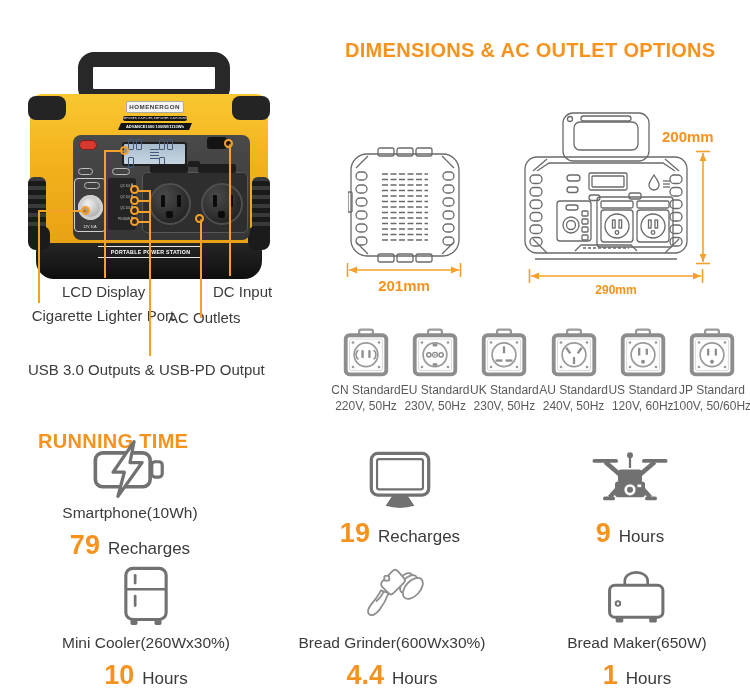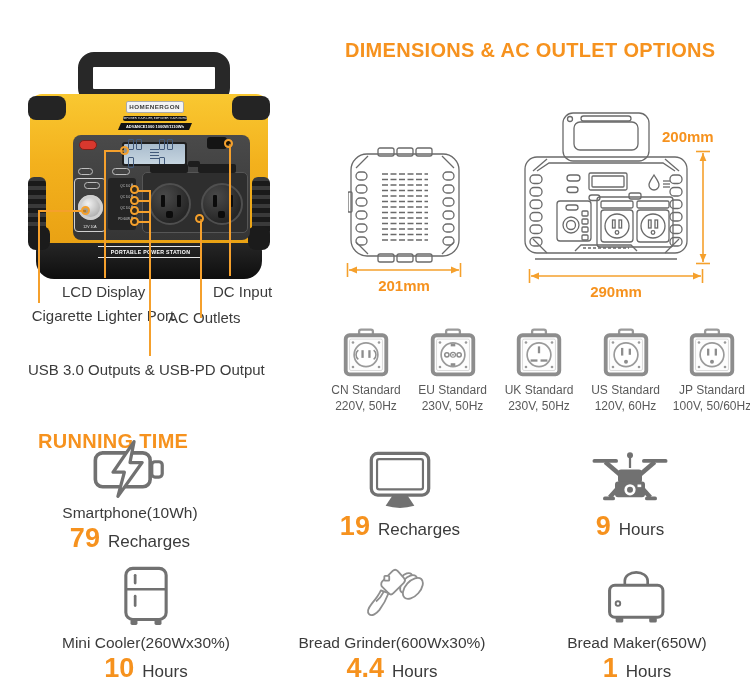--- a/index.html
+++ b/index.html
@@ -58,21 +58,21 @@
   .dim-svg polygon{fill:#F5A02C;}
   .dim-label{position:absolute;font-size:15px;font-weight:bold;color:#F6921E;text-align:center;}
   
   .std-row{position:absolute;left:334px;top:328px;width:410px;display:flex;justify-content:space-between;}
   .std{width:64px;display:flex;flex-direction:column;align-items:center;}
   .std .lbl{margin-top:5px;font-size:12px;color:#5a5a5a;line-height:1.35;text-align:center;white-space:nowrap;}
   
   .rt-cell{position:absolute;width:240px;display:flex;flex-direction:column;align-items:center;}
   .rt-icon{height:62px;display:flex;align-items:flex-end;justify-content:center;}
   .rt-label{margin-top:6px;font-size:15.5px;color:#3b3b3b;}
-  .rt-val{margin-top:1px;display:flex;align-items:baseline;}
+  .rt-val{margin-top:8px;display:flex;align-items:baseline;}
   .rt-val .v{font-size:27px;font-weight:bold;color:#F6921E;}
   .rt-val .u{font-size:17px;color:#3b3b3b;margin-left:8px;}
 </style>
 </head>
 <body>
 
 <div class="page">
 
   <div class="dv handle"></div>
   <div class="dv body-y"></div>
@@ -312,21 +312,21 @@
       <polygon points="7,112 3.6,104 10.4,104"></polygon>
   </svg>
 
   <svg class="abs dim-svg" style="left:528px;top:269px;" width="176" height="14" viewBox="0 0 176 14">
     <line x1="1.5" y1="0" x2="1.5" y2="14"></line>
       <line x1="174.5" y1="0" x2="174.5" y2="14"></line>
     <line x1="3" y1="7" x2="173" y2="7"></line>
     <polygon points="3,7 11,3.6 11,10.4"></polygon>
       <polygon points="173,7 165,3.6 165,10.4"></polygon>
   </svg>
-  <div class="dim-label" style="left:528px;top:283px;width:176px;font-size:15px;">290mm</div>
+  <div class="dim-label" style="left:528px;top:283px;width:176px;font-size:12px;">290mm</div>
 
   <div class="std-row">
 
     <div class="std">
       <svg width="46" height="49" viewBox="0 0 60 64">
         <path d="M21,10 V4.5 a2.5,2.5 0 0 1 2.5,-2.5 h13 a2.5,2.5 0 0 1 2.5,2.5 V10" fill="#fff" stroke="#9a9a9a" stroke-width="3"></path>
         <rect x="3.5" y="9.5" width="53" height="51" rx="5" fill="#fdfdfd" stroke="#8d8d8d" stroke-width="5"></rect>
         <rect x="8.5" y="14.5" width="43" height="41" rx="2" fill="none" stroke="#cfcfcf" stroke-width="1"></rect>
         <circle cx="13" cy="19" r="1.7" fill="#9a9a9a"></circle>
           <circle cx="47" cy="19" r="1.7" fill="#9a9a9a"></circle>
@@ -380,20 +380,39 @@
         <rect x="28.5" y="24" width="3" height="9" fill="#8d8d8d"></rect>
         <rect x="19" y="41" width="9" height="3" fill="#8d8d8d"></rect>
           <rect x="32" y="41" width="9" height="3" fill="#8d8d8d"></rect>
       </svg>
       <div class="lbl">
         <div>UK Standard</div>
           <div>230V, 50Hz</div>
       </div>
     </div>
 
+    <div class="std">
+      <svg width="46" height="49" viewBox="0 0 60 64">
+        <path d="M21,10 V4.5 a2.5,2.5 0 0 1 2.5,-2.5 h13 a2.5,2.5 0 0 1 2.5,2.5 V10" fill="#fff" stroke="#9a9a9a" stroke-width="3"></path>
+        <rect x="3.5" y="9.5" width="53" height="51" rx="5" fill="#fdfdfd" stroke="#8d8d8d" stroke-width="5"></rect>
+        <rect x="8.5" y="14.5" width="43" height="41" rx="2" fill="none" stroke="#cfcfcf" stroke-width="1"></rect>
+        <circle cx="13" cy="19" r="1.7" fill="#9a9a9a"></circle>
+          <circle cx="47" cy="19" r="1.7" fill="#9a9a9a"></circle>
+        <circle cx="13" cy="51" r="1.7" fill="#9a9a9a"></circle>
+          <circle cx="47" cy="51" r="1.7" fill="#9a9a9a"></circle>
+        <circle cx="30" cy="35" r="15.5" fill="#fff" stroke="#9a9a9a" stroke-width="2.2"></circle>
+        <rect x="21" y="25" width="3" height="9" fill="#8d8d8d" transform="rotate(-35 22.5 29.5)"></rect>
+        <rect x="36" y="25" width="3" height="9" fill="#8d8d8d" transform="rotate(35 37.5 29.5)"></rect>
+        <rect x="28.5" y="38" width="3" height="9" fill="#8d8d8d"></rect>
+      </svg>
+      <div class="lbl">
+        <div>AU Standard</div>
+          <div>240V, 50Hz</div>
+      </div>
+    </div>
 
     <div class="std">
       <svg width="46" height="49" viewBox="0 0 60 64">
         <path d="M21,10 V4.5 a2.5,2.5 0 0 1 2.5,-2.5 h13 a2.5,2.5 0 0 1 2.5,2.5 V10" fill="#fff" stroke="#9a9a9a" stroke-width="3"></path>
         <rect x="3.5" y="9.5" width="53" height="51" rx="5" fill="#fdfdfd" stroke="#8d8d8d" stroke-width="5"></rect>
         <rect x="8.5" y="14.5" width="43" height="41" rx="2" fill="none" stroke="#cfcfcf" stroke-width="1"></rect>
         <circle cx="13" cy="19" r="1.7" fill="#9a9a9a"></circle>
           <circle cx="47" cy="19" r="1.7" fill="#9a9a9a"></circle>
         <circle cx="13" cy="51" r="1.7" fill="#9a9a9a"></circle>
           <circle cx="47" cy="51" r="1.7" fill="#9a9a9a"></circle>

